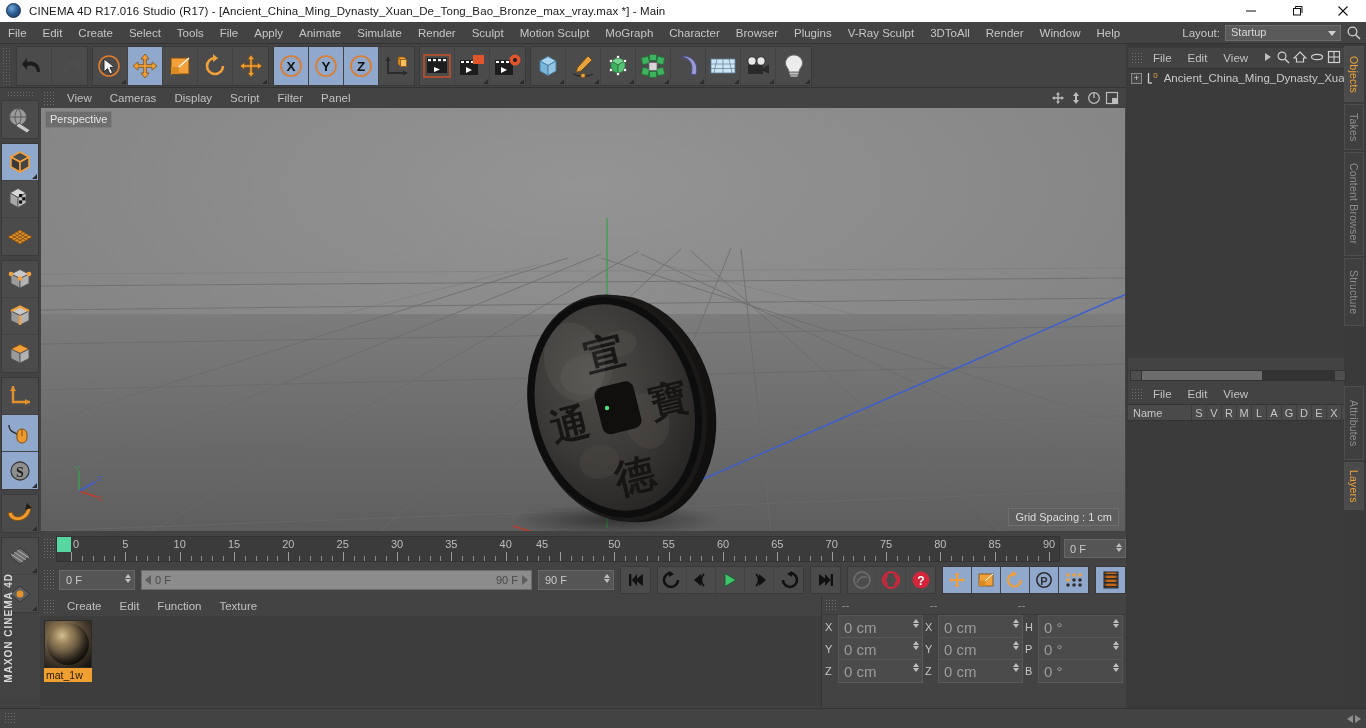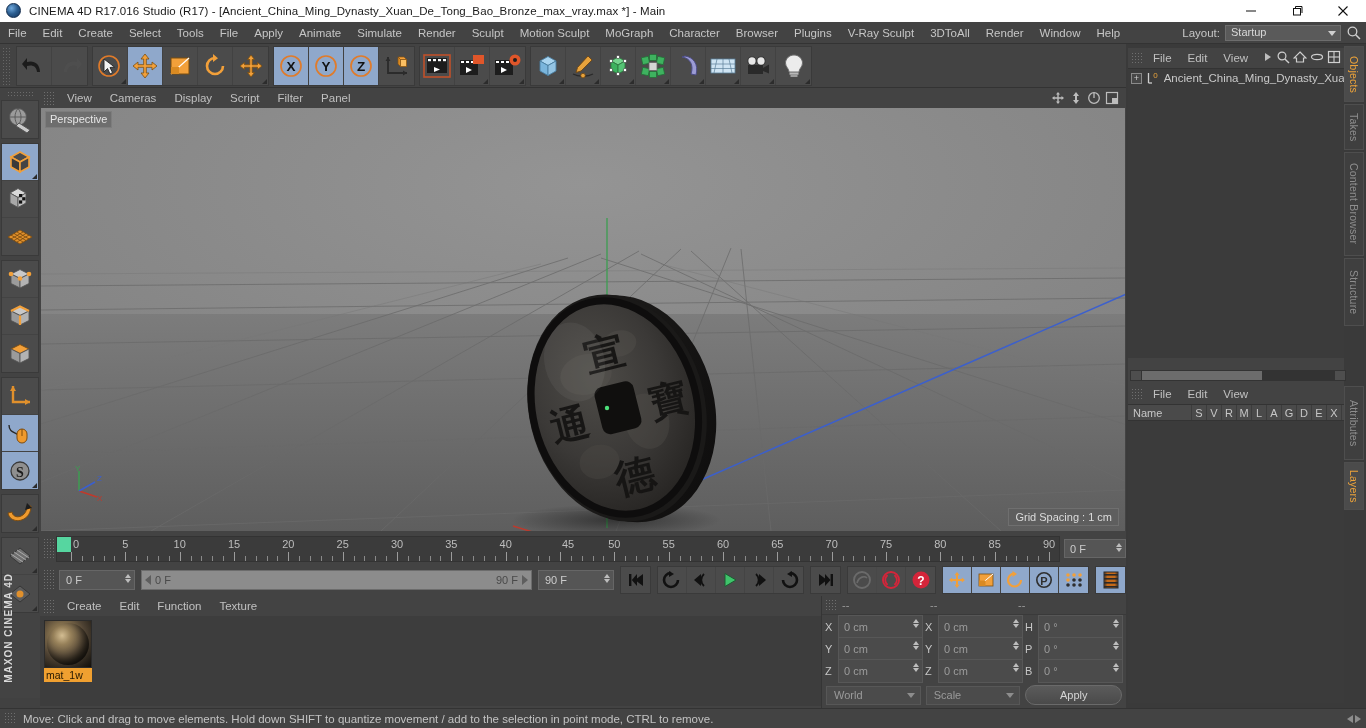--- a/index.html
+++ b/index.html
@@ -188,21 +188,21 @@
     position: absolute; top: 596px; left: 822px; width: 304px; height: 112px; background: #434343;
   }
   .co-head { height: 19px; display: flex; align-items: center; padding-left: 3px; font-size: 11px; color: #9b9b9b; border-bottom: 1px solid #3a3a3a; }
   .co-grip { width: 11px; height: 13px; background-image: radial-gradient(#6f6f6f 0.7px, transparent 0.8px); background-size: 3px 3px; margin-right: 6px; }
   .co-head span { width: 88px; display: inline-block; }
   .co-rows { padding: 2px 3px 0 3px; }
   .co-row { display: flex; align-items: center; height: 20px; gap: 2px; margin-bottom: 2px; }
   .co-lab { width: 11px; font-size: 11px; color: #c6c6c6; }
   .co-inp {
     flex: 1; height: 24px; background: #4b4b4b; border: 1px solid #575757;
-    display: flex; align-items: center; padding-left: 5px; font-size: 11px; color: #9c9c9c; position: relative;
+    display: flex; align-items: center; padding-left: 5px; font-size: 15px; color: #9c9c9c; position: relative;
   }
   .co-foot { display: flex; align-items: center; gap: 5px; padding: 2px 4px 0 4px; }
   .co-drop {
     width: 96px; height: 19px; background: #4b4b4b; border: 1px solid #575757;
     display: flex; align-items: center; padding-left: 7px; font-size: 11px; color: #9a9a9a; position: relative;
   }
   .co-drop .caret { position: absolute; right: 5px; top: 6px; border-left: 4px solid transparent; border-right: 4px solid transparent; border-top: 5px solid #8d8d8d; }
   .co-apply {
     width: 98px; height: 20px; border-radius: 10px; background: linear-gradient(180deg,#5b5b5b,#4a4a4a);
     border: 1px solid #6a6a6a; display: flex; align-items: center; justify-content: center;
@@ -819,21 +819,21 @@
         <div class="tl-lbl" style="left: 231.333px;">20</div>
         <div class="tl-tick" style="left: 231.333px; height: 9px;"></div>
         <div class="tl-lbl" style="left: 285.667px;">25</div>
         <div class="tl-tick" style="left: 285.667px; height: 9px;"></div>
         <div class="tl-lbl" style="left: 340px;">30</div>
         <div class="tl-tick" style="left: 340px; height: 9px;"></div>
         <div class="tl-lbl" style="left: 394.333px;">35</div>
         <div class="tl-tick" style="left: 394.333px; height: 9px;"></div>
         <div class="tl-lbl" style="left: 448.667px;">40</div>
         <div class="tl-tick" style="left: 448.667px; height: 9px;"></div>
-        <div class="tl-lbl" style="left: 511px;">45</div>
+        <div class="tl-lbl" style="left: 485px;">45</div>
         <div class="tl-tick" style="left: 503px; height: 9px;"></div>
         <div class="tl-lbl" style="left: 557.333px;">50</div>
         <div class="tl-tick" style="left: 557.333px; height: 9px;"></div>
         <div class="tl-lbl" style="left: 611.667px;">55</div>
         <div class="tl-tick" style="left: 611.667px; height: 9px;"></div>
         <div class="tl-lbl" style="left: 666px;">60</div>
         <div class="tl-tick" style="left: 666px; height: 9px;"></div>
         <div class="tl-lbl" style="left: 720.333px;">65</div>
         <div class="tl-tick" style="left: 720.333px; height: 9px;"></div>
         <div class="tl-lbl" style="left: 774.667px;">70</div>
@@ -1186,31 +1186,20 @@
         <span class="co-lab">B</span>
         <span class="co-inp">
             <span>0 °</span>
             <span class="spin">
               <i class="up"></i>
               <i class="dn"></i>
             </span>
           </span>
       </div>
     </div>
-    <div class="co-foot">
-      <div class="co-drop">
-        <span>World</span>
-        <span class="caret"></span>
-      </div>
-      <div class="co-drop">
-        <span>Scale</span>
-        <span class="caret"></span>
-      </div>
-      <div class="co-apply">Apply</div>
-    </div>
   </div>
 
   <div class="rightcol">
 
     <div class="obj-panel">
       <div class="rp-bar">
         <div class="rp-grip"></div>
         <div class="rp-mi">File</div>
         <div class="rp-mi">Edit</div>
         <div class="rp-mi">View</div>
@@ -1293,20 +1282,19 @@
       <div class="vtab" style="position:absolute;top:60px;height:46px;">Takes</div>
       <div class="vtab" style="position:absolute;top:108px;height:104px;">Content Browser</div>
       <div class="vtab" style="position:absolute;top:214px;height:68px;">Structure</div>
       <div class="vtab" style="position:absolute;top:342px;height:74px;">Attributes</div>
       <div class="vtab sel" style="position:absolute;top:418px;height:48px;">Layers</div>
     </div>
   </div>
 
   <div class="statusbar">
     <div class="sb-grip"></div>
-    <div class="sb-text">Move: Click and drag to move elements. Hold down SHIFT to quantize movement / add to the selection in point mode, CTRL to remove.</div>
     <div class="sb-right">
       <span class="sb-arrow" style="border-right:6px solid #8d8d8d;"></span>
       <span class="sb-arrow" style="border-left:6px solid #8d8d8d;"></span>
     </div>
   </div>
 
 </div>
 
 </body></html>

